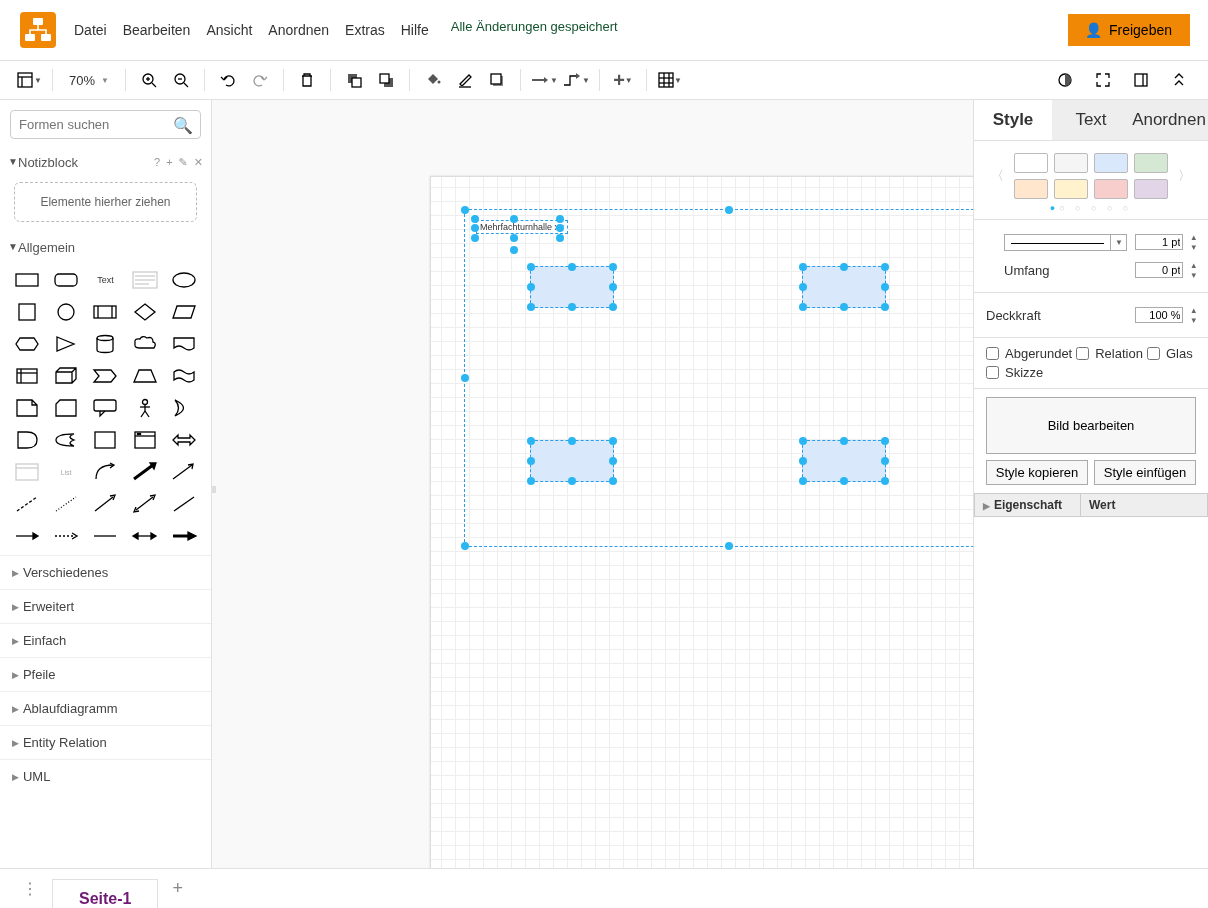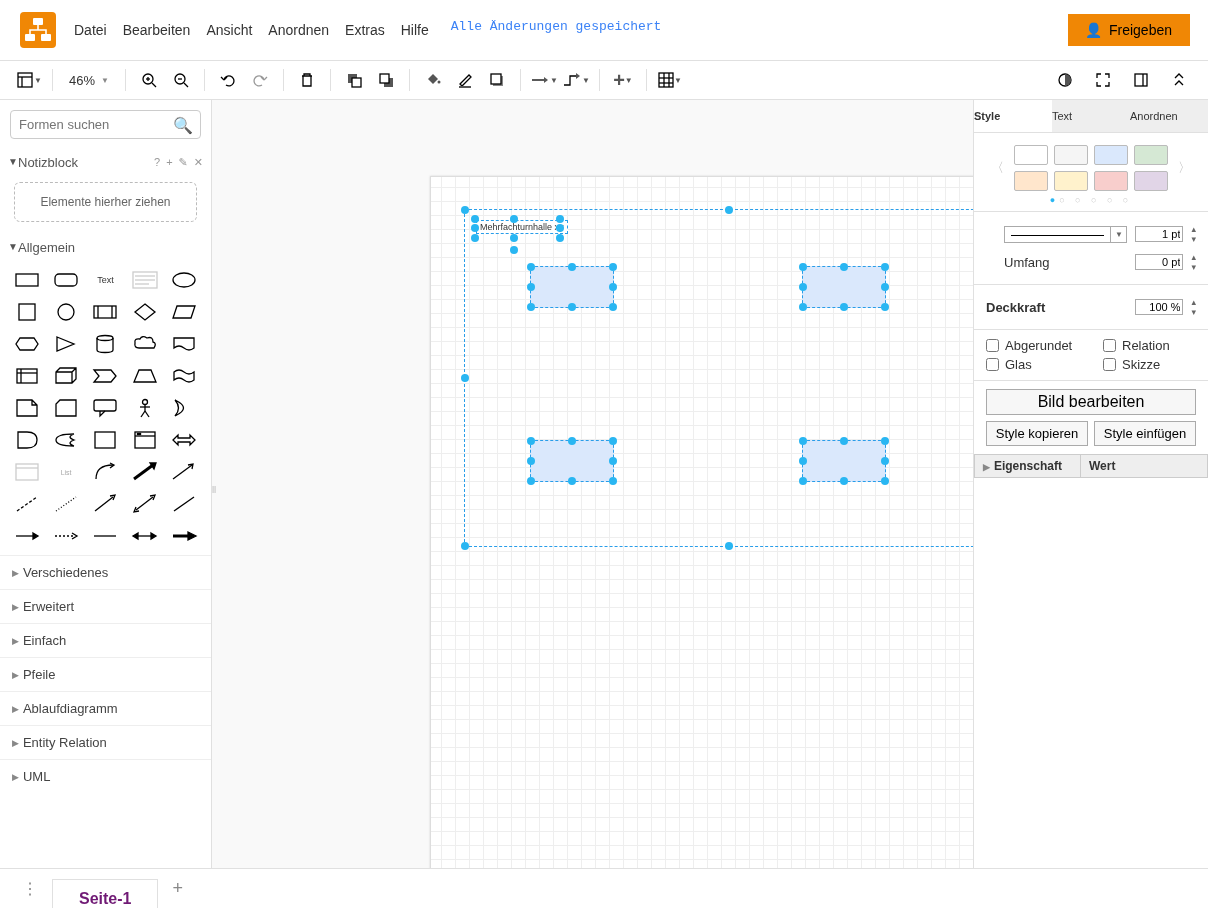--- a/index.html
+++ b/index.html
@@ -5,21 +5,21 @@
 * { margin: 0; padding: 0; box-sizing: border-box; }
 body { font-family: -apple-system, BlinkMacSystemFont, "Segoe UI", Helvetica, Arial, sans-serif; width: 1208px; height: 908px; overflow: hidden; background: #fff; color: #333; }
 
 .header { height: 60px; display: flex; align-items: center; padding: 0 10px; }
 .logo { width: 36px; height: 36px; margin: 0 10px; }
 .title-area { flex: 1; display: flex; flex-direction: column; }
 .filename { font-size: 17px; color: #333; margin-bottom: 4px; padding-left: 6px; }
 .menubar { display: flex; gap: 0; font-size: 14px; padding-left: 2px; }
 .menu-item { padding: 3px 10px 3px 6px; cursor: pointer; text-align: right; }
 .menu-item:first-child { padding-left: 6px; }
-.status { color: #3b82f6; font-size: 13px; padding-left: 12px; font-family: Liberation Mono, monospace; }
+.status { color: #14532d; font-size: 13px; padding-left: 12px; }
 .share-btn { background: #f08705; color: #000; border: none; padding: 8px 18px; font-size: 14px; font-weight: 500; display: flex; align-items: center; gap: 6px; cursor: pointer; margin-right: 8px; }
 
 .toolbar { height: 40px; border-top: 1px solid #e0e0e0; border-bottom: 1px solid #e0e0e0; display: flex; align-items: center; padding: 0 14px; gap: 2px; }
 .tool-btn { width: 30px; height: 30px; display: flex; align-items: center; justify-content: center; cursor: pointer; color: #555; }
 .tool-sep { width: 1px; height: 22px; background: #e0e0e0; margin: 0 6px; }
 .zoom { font-size: 13px; padding: 0 8px; display: flex; align-items: center; gap: 6px; cursor: pointer; }
 .tool-right { margin-left: auto; display: flex; gap: 8px; }
 
 .main { display: flex; height: 768px; }
 
@@ -45,39 +45,39 @@
 .canvas-wrap { flex: 1; position: relative; background: #f9f9f9; overflow: hidden; }
 .drag-handle { position: absolute; left: 0; top: 50%; font-size: 8px; color: #aaa; }
 .page { position: absolute; left: 218px; top: 76px; width: 582px; height: 790px; background: #fff; box-shadow: 0 0 2px rgba(0,0,0,.15); border: 1px solid #ddd; }
 .sel-outer { position: absolute; border: 1px dashed #289de9; }
 .sel-shape { position: absolute; background: #dae8fc; border: 1px dashed #289de9; }
 .handle { position: absolute; width: 8px; height: 8px; background: #29b6f2; border-radius: 50%; }
 .shape-label { position:absolute; border:1px dashed #289de9; font-size:9px; padding:1px 3px; background:#fff; }
 
 .rightpanel { width: 235px; border-left: 1px solid #e0e0e0; background: #fff; font-size: 13px; display:flex; flex-direction:column; }
 .rtabs { display: flex; border-bottom: 1px solid #e0e0e0; }
-.rtab { flex: 1; padding: 10px 0; background: #eee; cursor: pointer; font-size: 11px; }
+.rtab { flex: 1; text-align: center; padding: 10px 0; background: #eee; cursor: pointer; font-size: 17px; }
 .rtab.active { background: #fff; font-weight: 600; }
 .swatch-row { display: flex; justify-content: center; gap: 6px; padding: 12px 0 4px; align-items: center; }
 .nav-ar { color: #bbb; padding: 0 4px; cursor: pointer; }
 .sw-col { display:flex; flex-direction:column; gap:6px; }
 .sw { width: 34px; height: 20px; border: 1px solid #bbb; border-radius: 2px; cursor: pointer; }
 .dots { text-align: center; color: #ccc; font-size: 9px; letter-spacing: 4px; padding-bottom: 6px; }
 .dots .on { color: #29b6f2; }
 .prop-sec { border-top: 1px solid #e0e0e0; padding: 8px 12px; }
 .prop-row { display: flex; align-items: center; gap: 8px; padding: 4px 0; }
 .prop-row label { flex: 1; font-size: 13px; }
 .color-chip { width: 42px; height: 18px; border: 1px solid #888; border-radius: 2px; }
 .line-style { flex: 1; border: 1px solid #aaa; height: 17px; position: relative; }
 .line-style::after { content:""; position:absolute; left:6px; right:22px; top:8px; border-top:1px solid #000; }
 .arr-dd { position:absolute; right:0; top:0; width:16px; height:100%; border-left:1px solid #aaa; display:flex; align-items:center; justify-content:center; font-size:8px; color:#666; }
 .num-input { width: 48px; border: 1px solid #aaa; font-size: 11px; text-align: right; padding: 1px 2px; }
-.chk2 { display:grid; grid-template-columns:1fr 1fr; gap:4px 24px; font-size:13px; }
+.chk2 { display:grid; grid-template-columns:1fr 1fr 1fr; gap:4px 4px; font-size:13px; }
 .chk2 label { display:flex; align-items:center; gap:6px; }
-.btn-full { width: 100%; border: 1px solid #aaa; background: #f7f7f7; font-size: 16px; padding: 3px; cursor: pointer; }
+.btn-full { width: 100%; border: 1px solid #aaa; background: #f7f7f7; font-size: 13px; padding: 20px; cursor: pointer; }
 .btn-half { display:flex; gap:6px; }
 .btn-half button { flex:1; border:1px solid #aaa; background:#f7f7f7; font-size:13px; padding:4px; cursor:pointer; }
 .prop-table-head { display:flex; background:#eee; border:1px solid #ccc; font-size:12px; font-weight:600; }
 .prop-table-head > div { padding:4px 8px; }
 .prop-table-head > div:first-child { flex:0 0 106px; border-right:1px solid #ccc; }
 .prop-table-head .t2 { color:#888; font-size:9px; margin-right:4px; }
 
 .footer { height: 40px; border-top: 1px solid #e0e0e0; display: flex; align-items: center; padding-left: 8px; }
 .ftab-menu { padding: 8px 14px; color: #888; cursor: pointer; }
 .ftab { padding: 10px 26px; border: 1px solid #e0e0e0; border-bottom: none; background: #fff; color: #701a75; font-weight: 700; cursor: pointer; position: relative; top: 10px; }
@@ -118,21 +118,21 @@
   <div class="tool-btn">
       <svg width="18" height="18">
         <rect x="2" y="2" width="14" height="14"></rect>
         <line x1="2" y1="6" x2="16" y2="6"></line>
         <line x1="6" y1="6" x2="6" y2="16"></line>
       </svg>
       <span style="font-size:8px;">▼</span>
     </div>
   <div class="tool-sep"></div>
   <div class="zoom">
-      <span>46%</span>
+      <span>70%</span>
       <span style="font-size:8px;color:#888">▼</span>
     </div>
   <div class="tool-sep"></div>
   <div class="tool-btn">
       <svg width="16" height="16">
         <circle cx="7" cy="7" r="5"></circle>
         <line x1="11" y1="11" x2="15" y2="15"></line>
         <line x1="5" y1="7" x2="9" y2="7"></line>
         <line x1="7" y1="5" x2="7" y2="9"></line>
       </svg>
@@ -658,21 +658,21 @@
           <span style="font-size:9px;color:#666">▴<br>▾</span>
       </div>
       <div class="prop-row" style="padding-left:18px">
           <label>Umfang</label>
           <input class="num-input" value="0 pt" style="">
           <span style="font-size:9px;color:#666">▴<br>▾</span>
         </div>
     </div>
     <div class="prop-sec">
       <div class="prop-row">
-          <label style="font-weight:700">Deckkraft</label>
+          <label style="font-weight:400">Deckkraft</label>
           <input class="num-input" value="100 %" style="">
           <span style="font-size:9px;color:#666">▴<br>▾</span>
         </div>
     </div>
     <div class="prop-sec">
       <div class="chk2">
         <label>
             <input type="checkbox" style="">
             <span>Abgerundet</span>
           </label>

